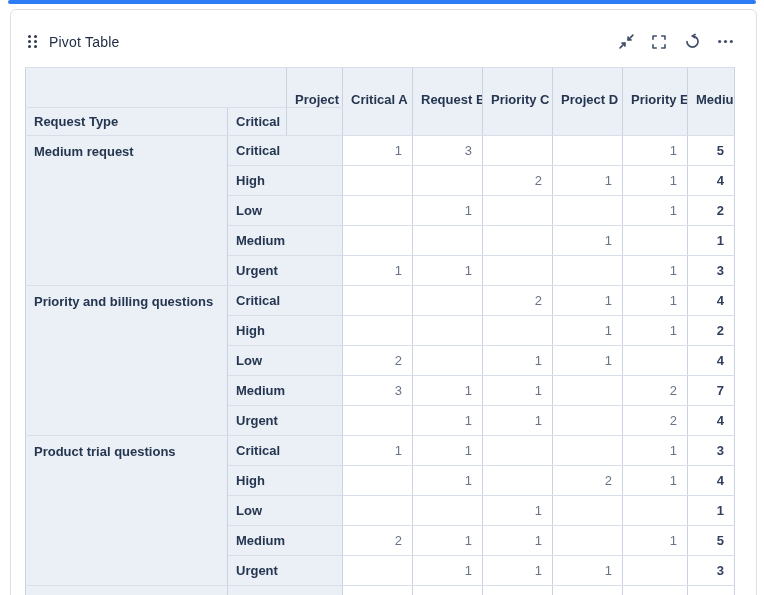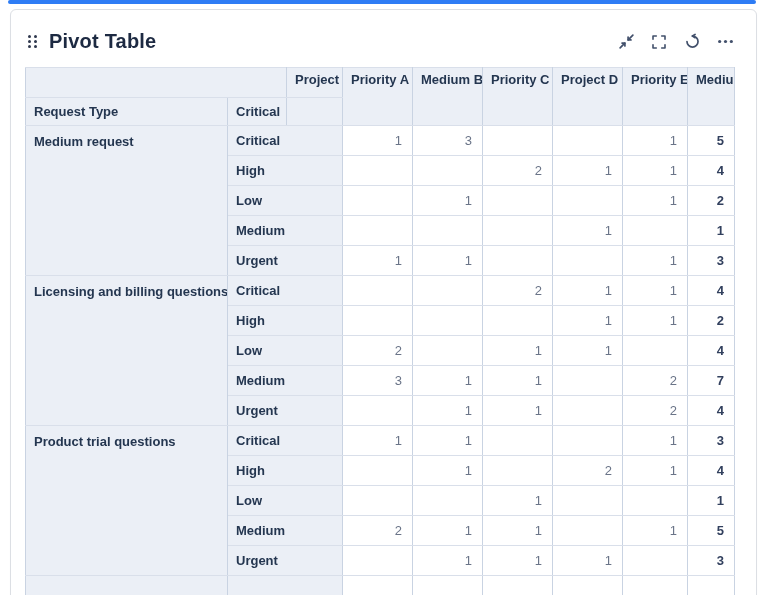--- a/index.html
+++ b/index.html
@@ -7,37 +7,37 @@
               font-family:"Liberation Sans", sans-serif; }
   .top-accent { position:absolute; top:0; left:8px; width:748px; height:4px;
                 background:#2e7cf5; border-radius:2px; }
   .card { position:absolute; top:9px; left:10px; width:747px; height:660px;
           background:#fff; border:1px solid #dcdfe4; border-radius:6px;
           box-shadow:0 1px 1px rgba(9,30,66,.05); }
   .card-header { height:57px; display:flex; align-items:center; padding:6px 22px 0 17px; }
   .drag-handle { display:grid; grid-template-columns:repeat(2,3px); grid-template-rows:repeat(3,3px);
                  gap:2px 3px; margin-right:12px; cursor:grab; }
   .drag-handle i { background:#2f384d; border-radius:50%; }
-  .title { font-size:20px; font-weight:700; color:#1d2a42; letter-spacing:.2px; }
+  .title { font-size:14px; font-weight:400; color:#1d2a42; letter-spacing:.2px; }
   .spacer { flex:1; }
   .toolbar { display:flex; align-items:center; gap:15px; }
   .tool-btn { width:18px; height:18px; border:none; background:transparent; color:#42506b;
               display:flex; align-items:center; justify-content:center; cursor:pointer; padding:0; }
   .tool-btn svg { display:block; }
 
   table { border-collapse:collapse; table-layout:fixed; width:709px; margin-left:14px;
           font-size:13px; border:1px solid #c5cfdf; }
   th, td { border-left:1px solid #c9d3e2; border-right:1px solid #c9d3e2;
            border-top:1px solid #d9dfea; border-bottom:1px solid #d9dfea;
            height:30px; padding:0 8px; background:#ebeff6; font-weight:700;
            color:#243650; text-align:left; vertical-align:middle; white-space:nowrap;
            overflow:hidden; }
   thead tr.r1 th { height:30px; }
   thead tr.r2 th { height:28px; }
-  th.colhead { vertical-align:top; padding-top:4px; }
+  th.colhead { vertical-align:top; padding-top:24px; }
   th.rowgroup { vertical-align:top; padding-top:8px; }
   td.val   { background:#fff; font-weight:400; color:#6a7488; text-align:right; padding-right:10px; }
   td.total { background:#fff; font-weight:700; color:#32405e; text-align:right; padding-right:10px; }
 </style>
 </head>
 <body>
 
 <div class="top-accent"></div>
 
 <div class="card">
@@ -95,22 +95,22 @@
         <col style="width:70px">
         <col style="width:70px">
       <col style="width:70px">
         <col style="width:65px">
         <col style="width:47px">
     </colgroup>
     <thead>
       <tr class="r1">
         <th colspan="2"></th>
         <th class="colhead">Project</th>
-        <th class="colhead" rowspan="2">Priority A</th>
-        <th class="colhead" rowspan="2">Medium B</th>
+        <th class="colhead" rowspan="2">Critical A</th>
+        <th class="colhead" rowspan="2">Request B</th>
         <th class="colhead" rowspan="2">Priority C</th>
         <th class="colhead" rowspan="2">Project D</th>
         <th class="colhead" rowspan="2">Priority E</th>
         <th class="colhead" rowspan="2">Medium</th>
       </tr>
       <tr class="r2">
         <th>Request Type</th>
         <th>Critical</th>
         <th></th>
       </tr>
@@ -156,21 +156,21 @@
         <tr>
           <th colspan="2">Urgent</th>
           <td class="val">1</td>
           <td class="val">1</td>
           <td class="val"></td>
           <td class="val"></td>
           <td class="val">1</td>
           <td class="total">3</td>
         </tr>
         <tr>
-          <th class="rowgroup" rowspan="5">Licensing and billing questions</th>
+          <th class="rowgroup" rowspan="5">Priority and billing questions</th>
           <th colspan="2">Critical</th>
           <td class="val"></td>
           <td class="val"></td>
           <td class="val">2</td>
           <td class="val">1</td>
           <td class="val">1</td>
           <td class="total">4</td>
         </tr>
         <tr>
           <th colspan="2">High</th>

